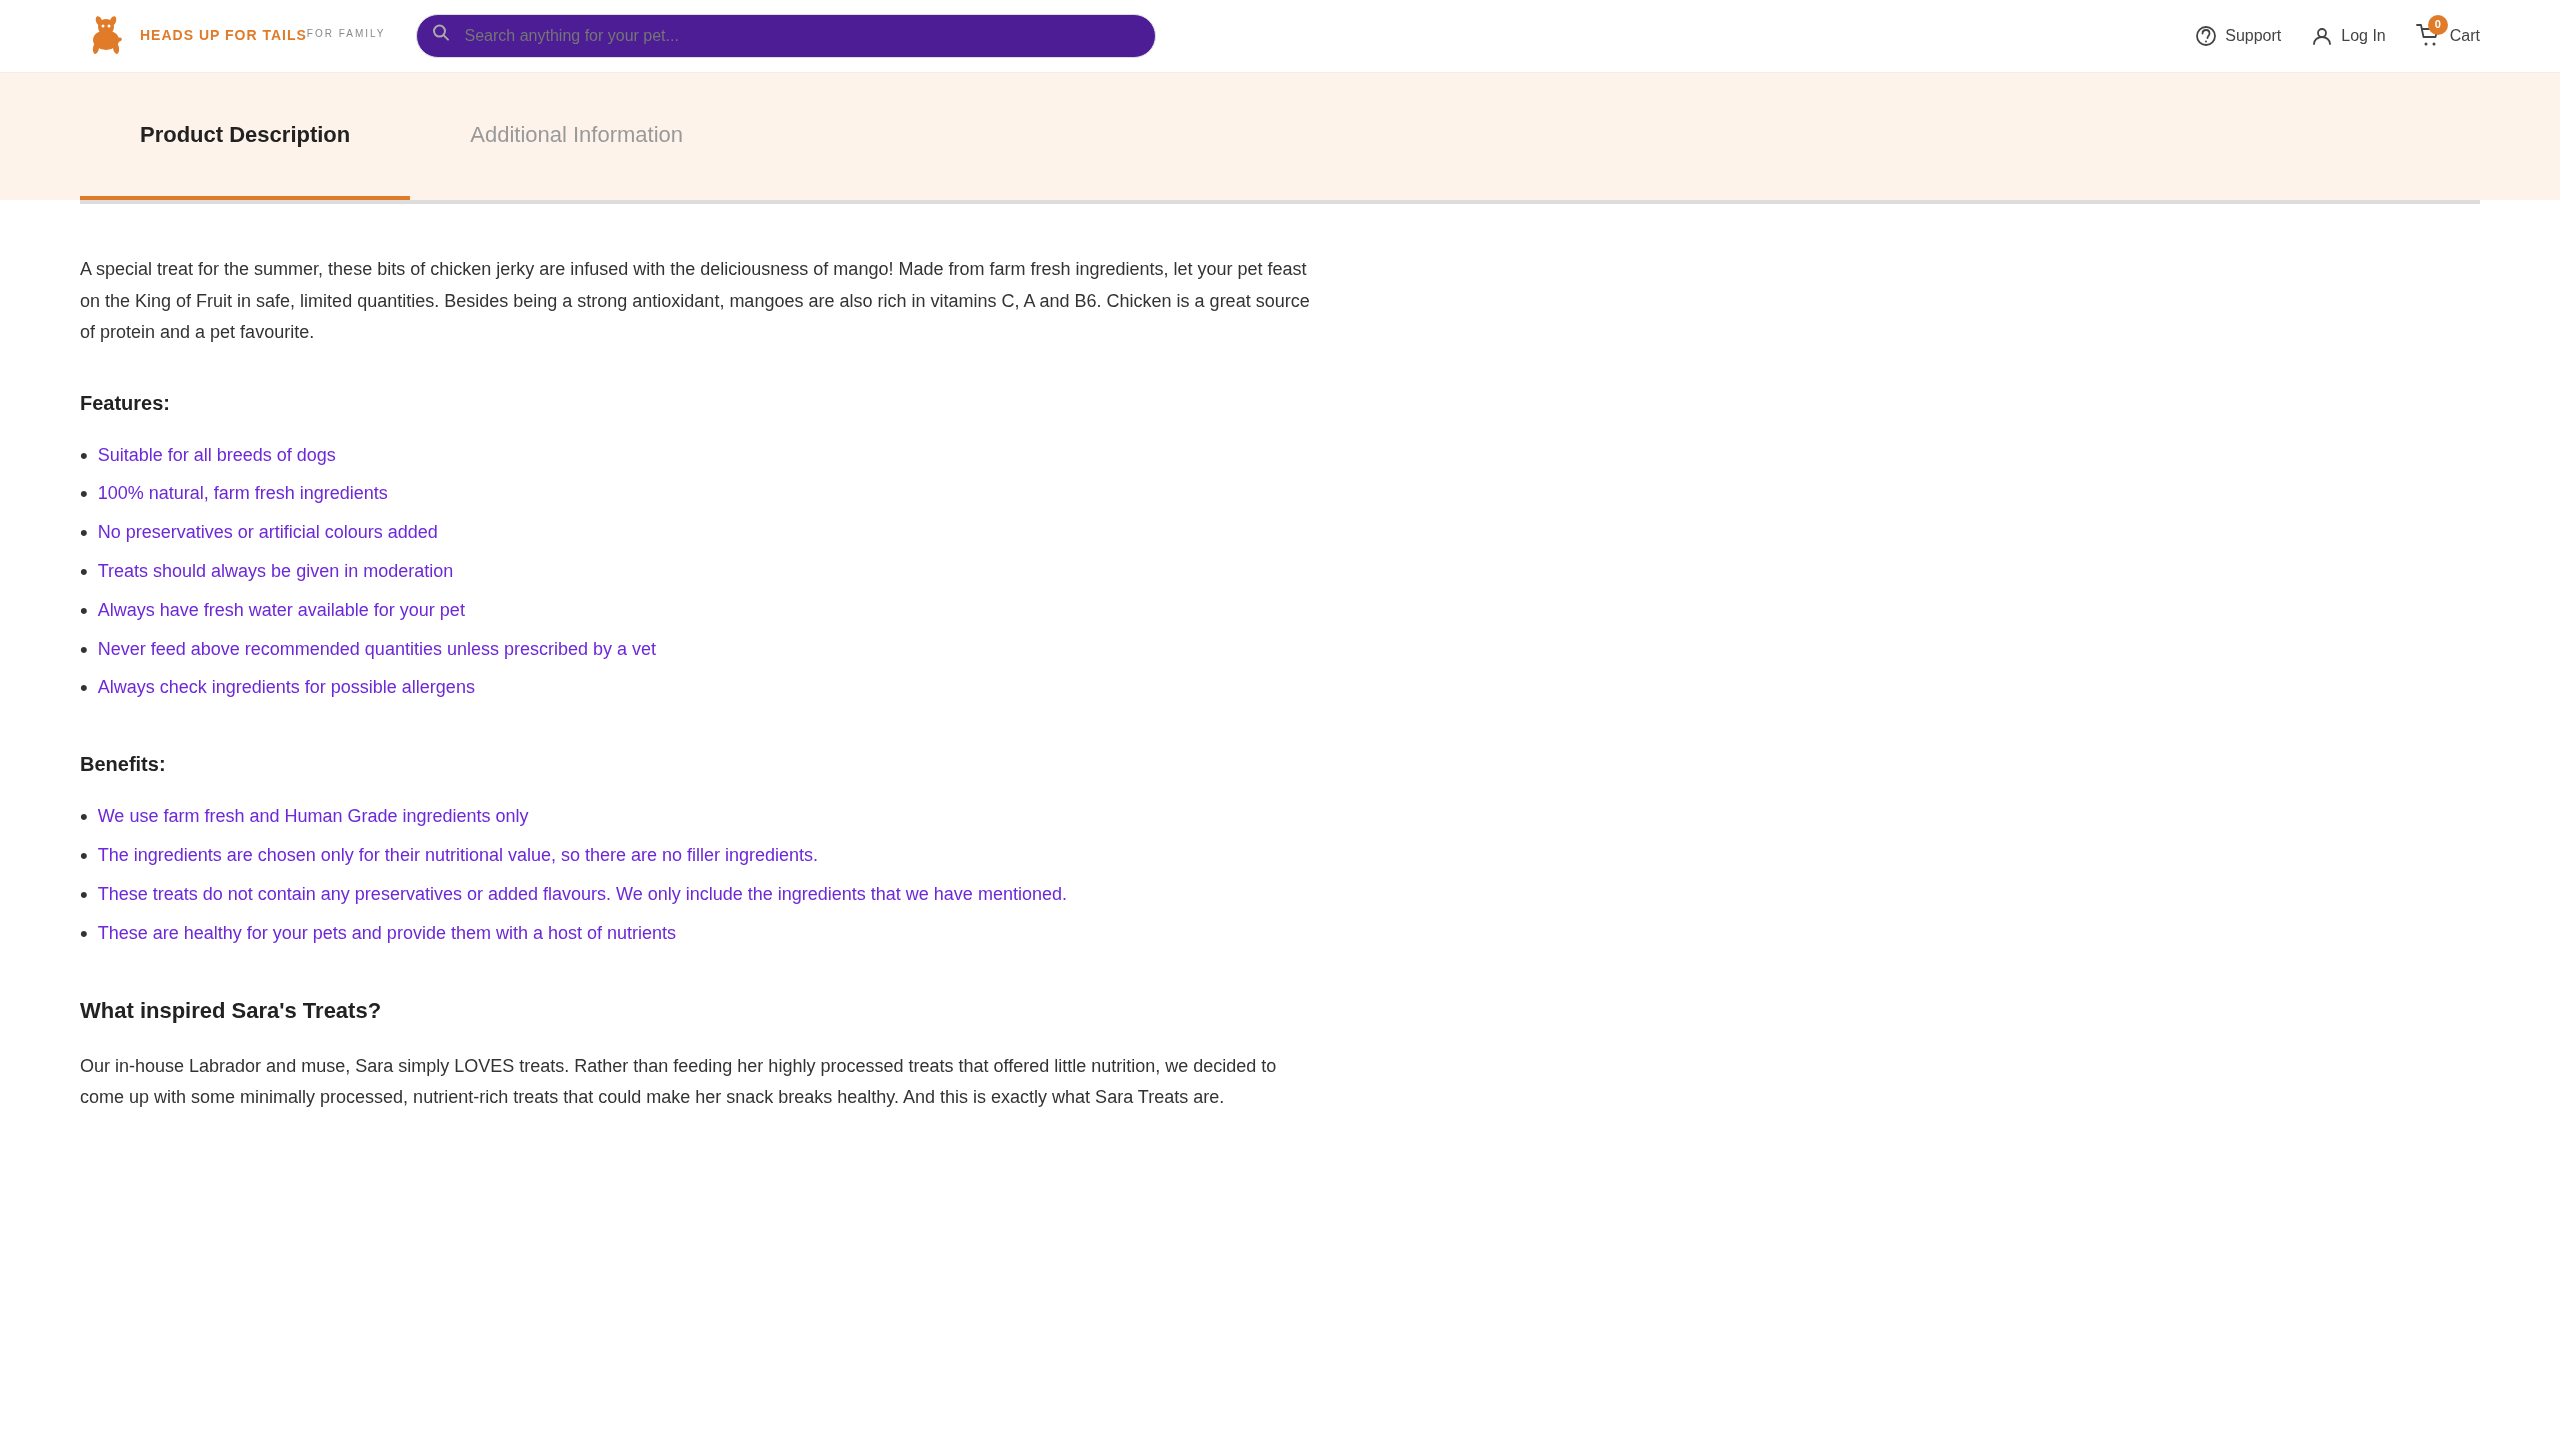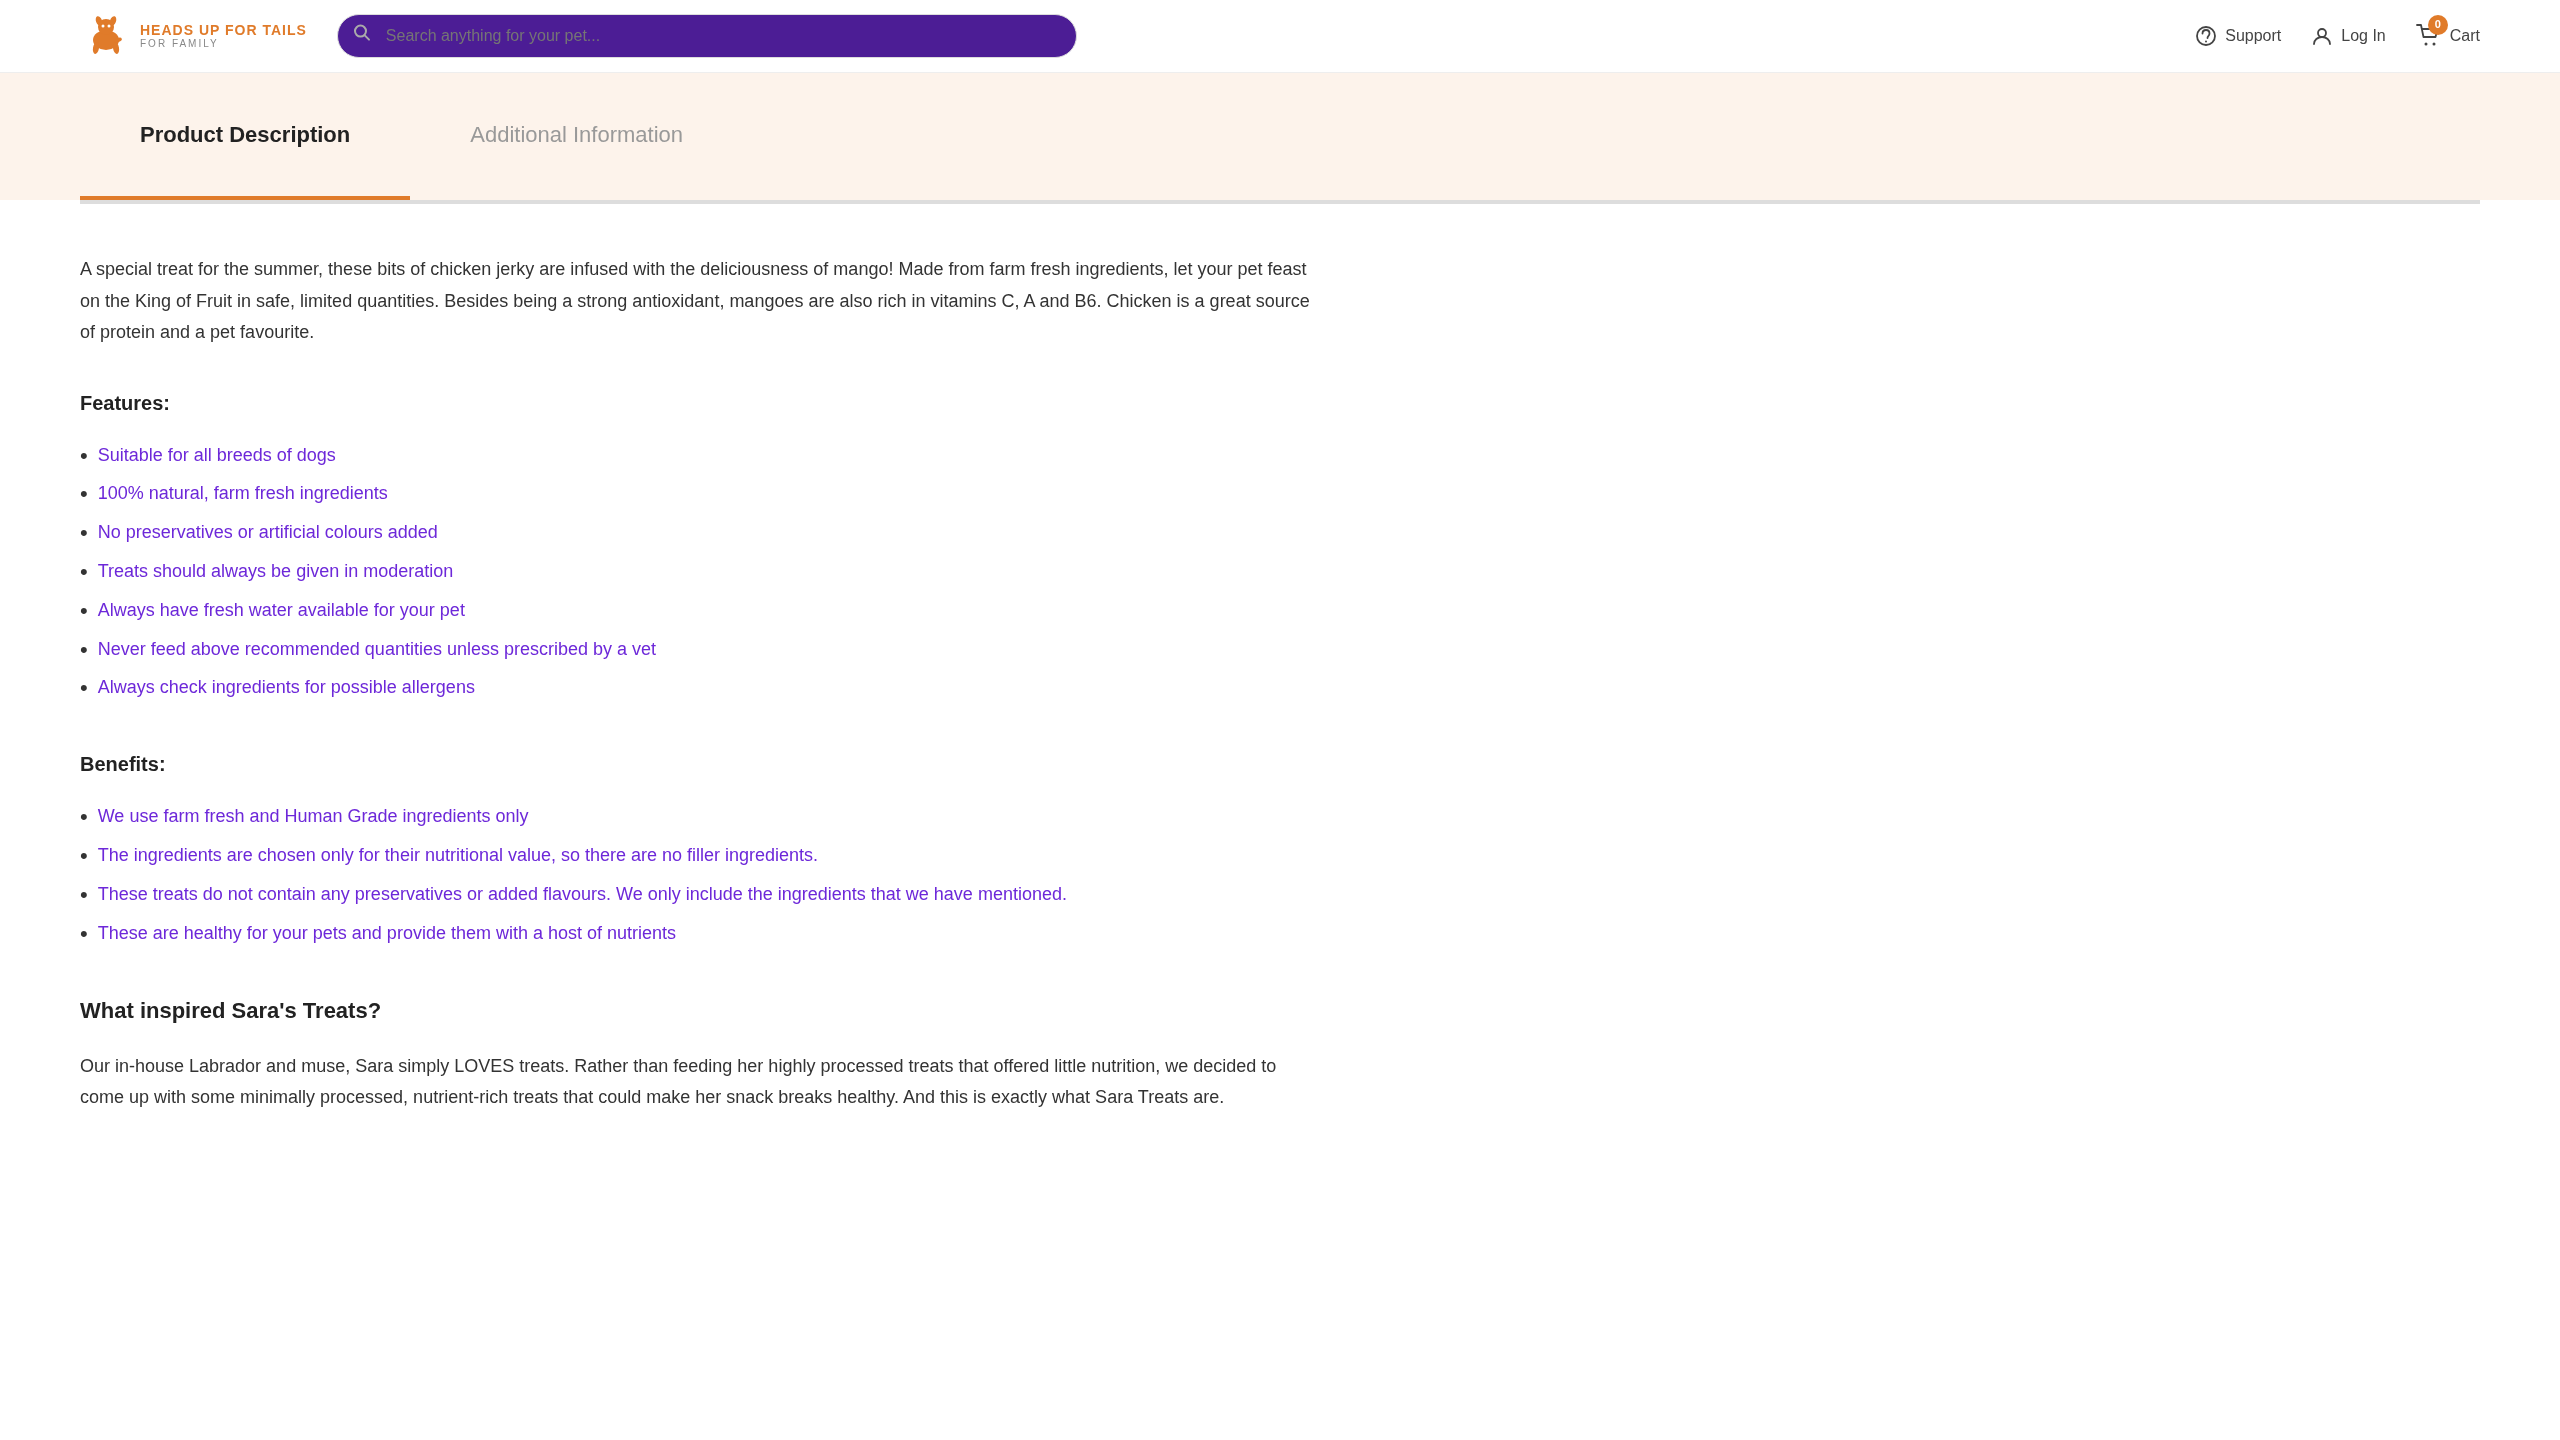--- a/index.html
+++ b/index.html
@@ -27,21 +27,20 @@
       align-items: center;
       gap: 8px;
       min-width: 220px;
     }
     .logo-icon {
       width: 52px;
       height: 52px;
     }
     .logo-text {
       display: flex;
-      flex-direction: column;
       line-height: 1.1;
     }
     .logo-text .main-title {
       font-size: 14px;
       font-weight: 800;
       color: #e07b2a;
       letter-spacing: 1px;
       text-transform: uppercase;
     }
     .logo-text .sub-title {

